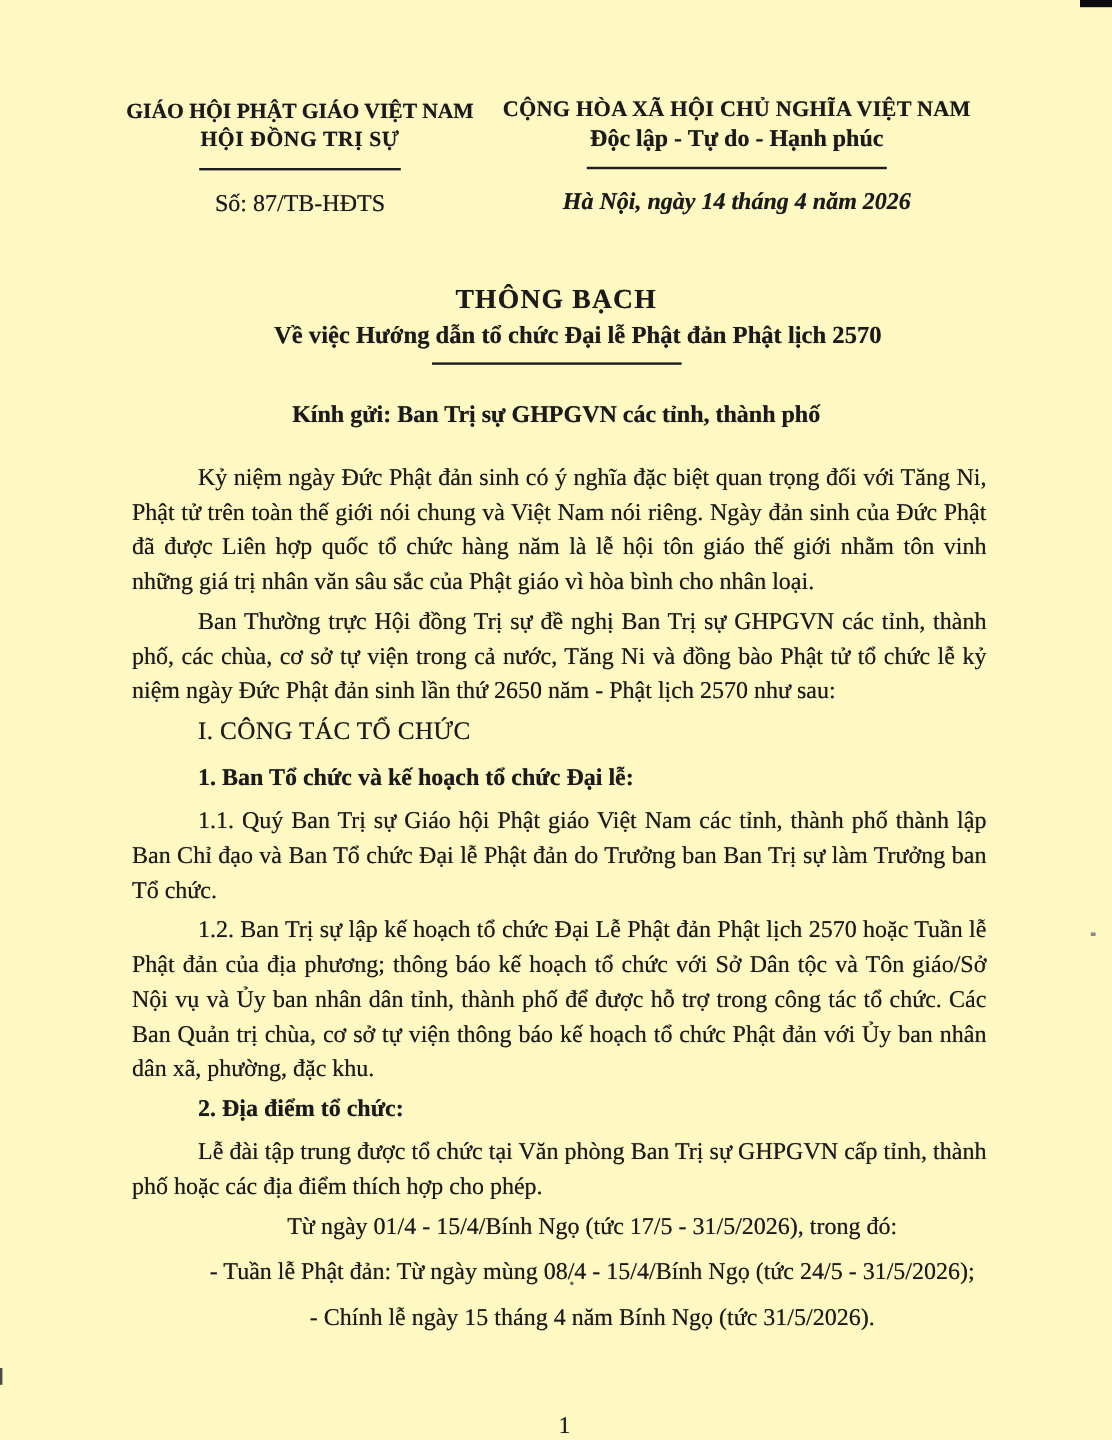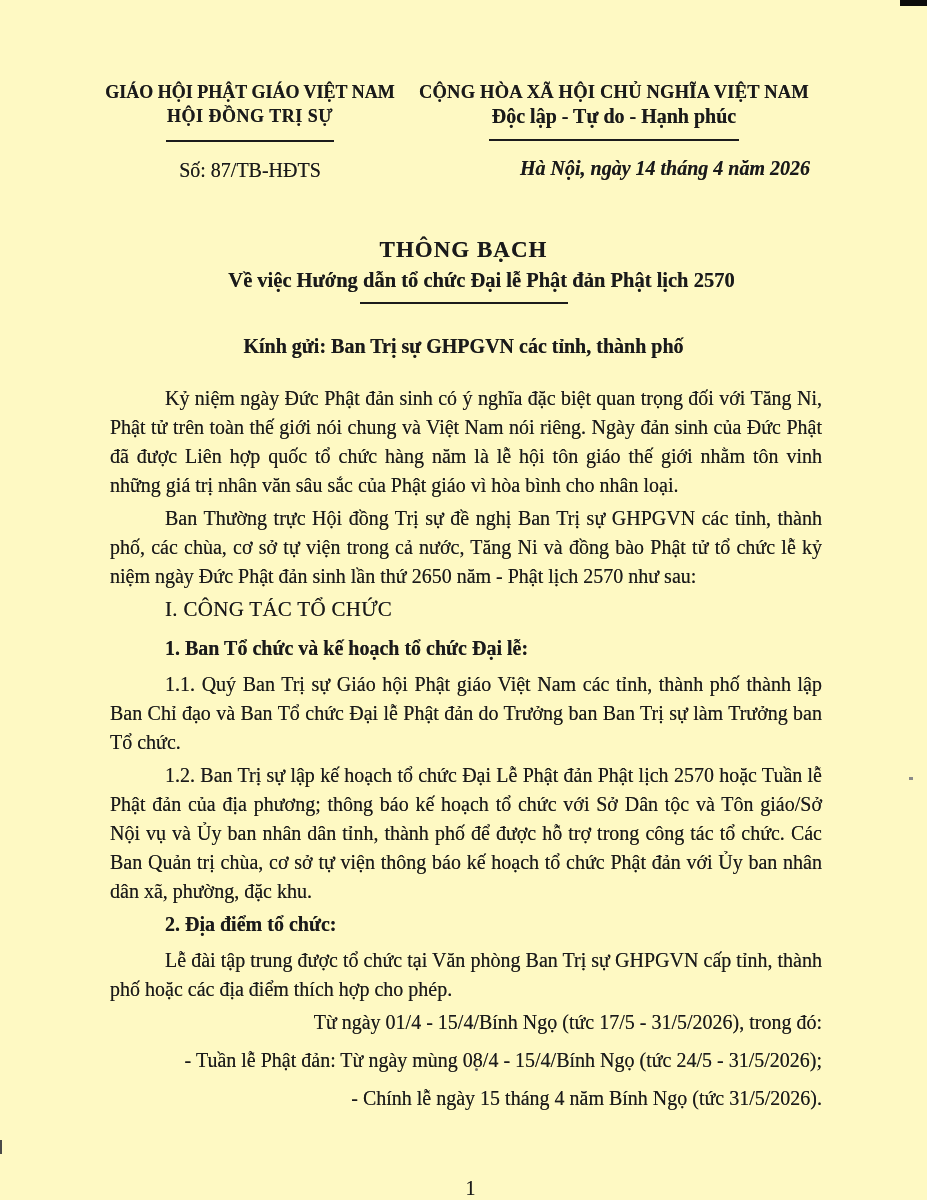--- a/index.html
+++ b/index.html
@@ -18,34 +18,34 @@
   .col-org{width:320px;}
   .col-nat{width:392px;margin-left:8px;}
   .org-line1{font-size:18px;font-weight:700;line-height:21px;}
   .org-line2{font-size:18px;font-weight:700;line-height:26px;letter-spacing:0.5px;}
   .nat-line1{font-size:18.5px;font-weight:700;line-height:21px;letter-spacing:0.2px;}
   .nat-line2{font-size:20px;font-weight:700;line-height:26px;}
   .rule{height:2px;background:#1c1c1c;}
   .rule-org{width:168px;margin:11px auto 0;}
   .rule-nat{width:250px;margin:10px auto 0;}
   .doc-number{font-size:20px;line-height:24px;margin-top:16px;}
-  .dateline{font-size:20px;line-height:26px;margin-top:14px;font-style:italic;font-weight:700;text-align:right;}
+  .dateline{font-size:20px;line-height:26px;margin-top:14px;font-style:italic;font-weight:700;}
   
   .title-block{text-align:center;margin-top:54px;}
   .title-main{font-size:23px;font-weight:700;line-height:28px;letter-spacing:1px;}
   .title-sub{font-size:20.5px;font-weight:700;line-height:28px;margin-top:2px;margin-left:36px;}
   .rule-title{width:208px;margin:8px auto 0;}
   .recipient{text-align:center;font-size:20px;font-weight:700;line-height:24px;margin-top:30px;}
   
   .body{margin:26px 105px 0 110px;font-size:20px;line-height:29px;text-align:justify;}
   .body p{margin:0;}
   .para{text-indent:55px;margin-bottom:4px !important;}
   .h1{font-weight:400;font-size:21px;text-indent:55px;text-align:left;letter-spacing:0.3px;margin-bottom:10px !important;}
   .h2{font-weight:700;text-indent:55px;text-align:left;margin-bottom:7px !important;}
-  .line{text-indent:55px;text-align:right;margin-bottom:9px !important;font-family:Liberation Serif, serif;}
+  .line{text-indent:55px;text-align:center;margin-bottom:9px !important;font-family:Liberation Serif, serif;}
   
   .footer{position:absolute;bottom:0;left:0;right:0;text-align:center;font-size:20px;line-height:24px;text-indent:14px;}
   
   .scan-mark{position:absolute;}
   .mark-tr{top:0;right:0;width:27px;height:6px;background:#0c0c0c;}
   .speck-r{top:777px;left:909px;width:4px;height:3px;background:#8a8a88;}
   .dot-mid{top:1068px;left:475px;width:3px;height:3px;background:#6f6f6d;border-radius:50%;}
   .sliver-l{top:1140px;left:0;width:2px;height:14px;background:#4a4a48;}
 </style>
 </head>

